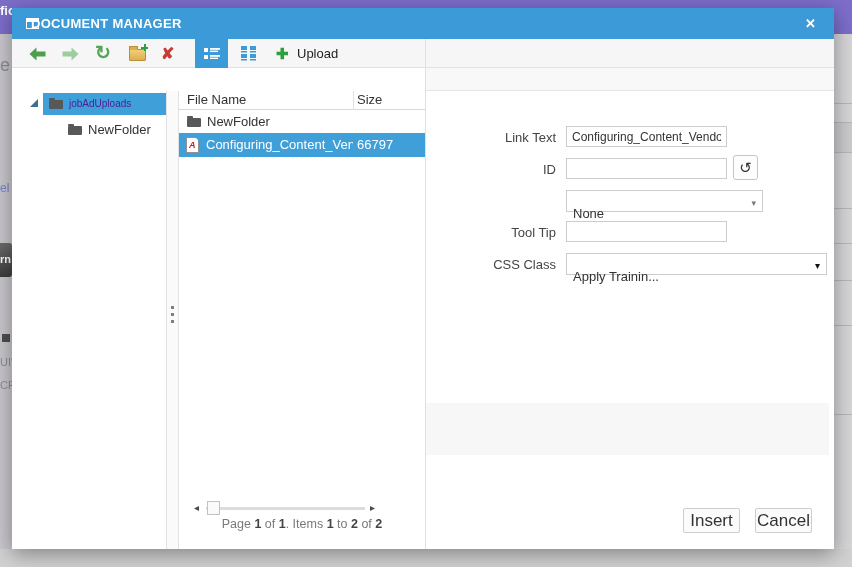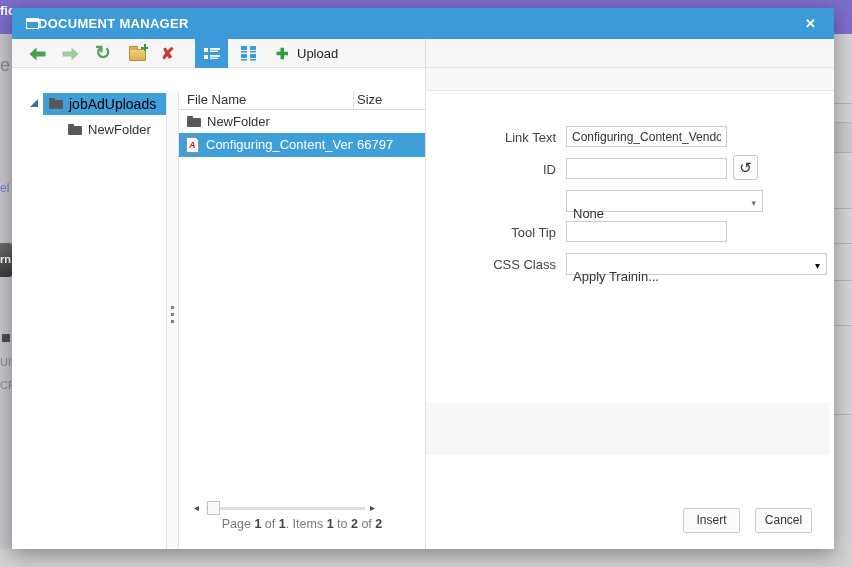--- a/index.html
+++ b/index.html
@@ -23,21 +23,21 @@
   .frag-dot { left:2px; top:334px; width:8px; height:8px; background:#4f4f4f; }
   .frag-ui { left:0; top:356px; color:#8d8d95; font-size:11px; }
   .frag-cri { left:0; top:379px; color:#8d8d95; font-size:11px; }
 
   
   .dialog { position:absolute; left:12px; top:8px; width:822px; height:541px; background:#fff;
             box-shadow:0 5px 20px rgba(0,0,0,.38); }
   .titlebar { position:absolute; left:0; top:0; width:100%; height:31px; background:#3b9ad7; }
   .title-icon { position:absolute; left:14px; top:10px; width:13px; height:11px; border:1px solid #fff; }
   .title-icon::before { content:""; position:absolute; left:0; top:0; width:100%; height:3px; background:#fff; }
-  .title-text { position:absolute; left:26px; top:8px; color:#fff; font-size:13px; font-weight:bold; letter-spacing:.3px; }
+  .title-text { position:absolute; left:19px; top:8px; color:#fff; font-size:13px; font-weight:bold; letter-spacing:.3px; }
   .close-btn { position:absolute; right:18px; top:8px; color:#fff; font-size:13px; font-weight:bold; cursor:pointer; }
 
   
   .toolbar { position:absolute; left:0; top:31px; width:100%; height:29px; background:#f6f6f6; border-bottom:1px solid #e2e2e2; }
   .tbi { position:absolute; cursor:pointer; }
   .tb-back { left:17px; top:8px; }
   .tb-fwd { left:50px; top:8px; }
   .tb-refresh { left:83px; top:2px; color:#55a555; font-size:19px; font-weight:bold; line-height:24px; }
   .tb-newfolder { left:117px; top:10px; width:17px; height:12px; background:linear-gradient(#f0cf7a,#ddae4e);
                   border:1px solid #b8903c; border-radius:1px; }
@@ -58,21 +58,21 @@
   .breadcrumb span { position:absolute; left:4px; top:0; line-height:22px; font-size:13px; color:#333; white-space:nowrap; }
 
   
   .tree-panel { position:absolute; left:0; top:83px; width:154px; bottom:0; background:#fff; }
   .tree-expand { position:absolute; left:18px; top:8px; width:0; height:0;
                  border-left:8px solid transparent; border-bottom:8px solid #3a7191; }
   .tree-sel { position:absolute; left:31px; top:2px; width:123px; height:22px; background:#3e9fd9; cursor:pointer; }
   .folder { position:absolute; width:14px; height:9px; background:#585858; border-radius:1px; }
   .folder::before { content:""; position:absolute; top:-2px; left:0; width:6px; height:2px; background:#585858; border-radius:1px 1px 0 0; }
   .tree-sel .folder { left:6px; top:7px; }
-  .tree-sel .lbl { position:absolute; left:26px; top:0; line-height:22px; font-size:14px; color:#000000; white-space:nowrap; }
+  .tree-sel .lbl { position:absolute; left:26px; top:0; line-height:22px; font-size:10px; color:#4c1d95; white-space:nowrap; }
   .tree-node2 { position:absolute; left:56px; top:28px; height:22px; cursor:pointer; }
   .tree-node2 .folder { left:0; top:7px; }
   .tree-node2 .lbl { position:absolute; left:20px; top:0; line-height:22px; font-size:13px; color:#333; white-space:nowrap; }
 
   
   .splitter { position:absolute; left:154px; top:83px; width:13px; bottom:0; background:#fafafa;
               border-left:1px solid #e2e2e2; border-right:1px solid #e2e2e2; cursor:col-resize; }
   .grip i { display:block; position:absolute; left:4px; width:3px; height:3px; background:#808080; }
   .grip i:nth-child(1){ top:215px; } .grip i:nth-child(2){ top:222px; } .grip i:nth-child(3){ top:229px; }
 
@@ -118,21 +118,21 @@
                  border:1px solid #c5c5c5; border-radius:3px; text-align:center; line-height:23px;
                  font-size:15px; color:#333; cursor:pointer; }
   .fselect { position:absolute; left:140px; height:22px; border:1px solid #ccc; background:#fff;
              font-size:13px; color:#333; padding:14px 18px 2px 6px; line-height:17px; cursor:pointer; }
   .fs-target { top:122px; width:197px; }
   .fs-css { top:185px; width:261px; }
   .dd-arrow { position:absolute; right:6px; top:4px; font-size:9px; color:#777; }
   .dd-arrow.dark { color:#111; font-size:10px; top:3px; }
   .form-grayband { position:absolute; left:0; top:335px; width:403px; height:52px; background:#f7f7f7; }
   .btn { position:absolute; top:440px; width:57px; height:25px; background:#fbfbfb; border:1px solid #ccc;
-         border-radius:2px; font-size:12px; color:#333; text-align:center; line-height:23px; cursor:pointer; }
+         border-radius:2px; font-size:17px; color:#333; text-align:center; line-height:23px; cursor:pointer; }
   .btn-insert { left:257px; } .btn-cancel { left:329px; }
 </style>
 </head>
 <body>
 
 <div class="purple-bar"></div>
 <div class="left-strip"></div>
 <div class="right-strip">
   <div class="band"></div>
   <div class="rline" style="top:69px"></div>

